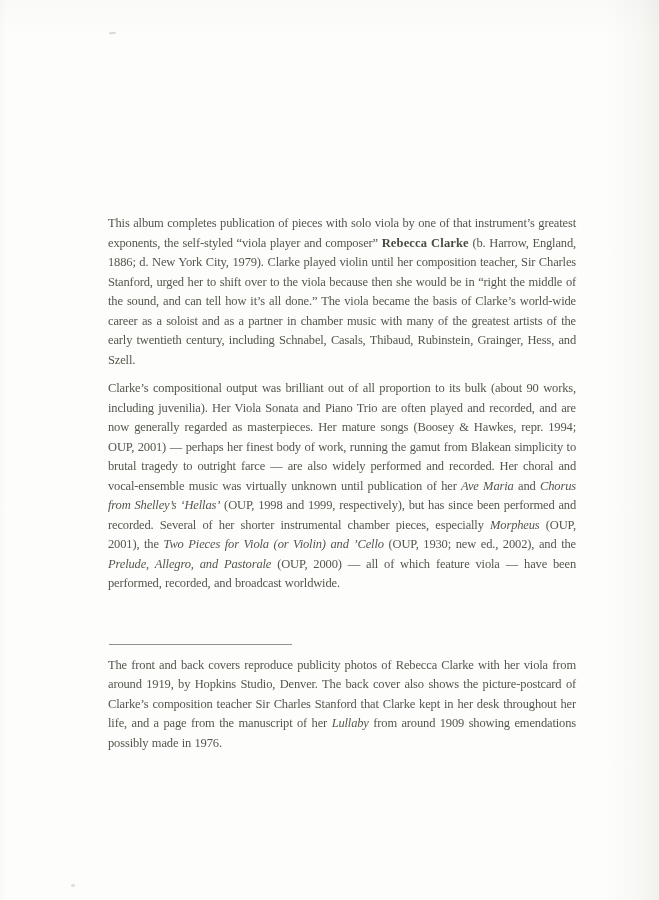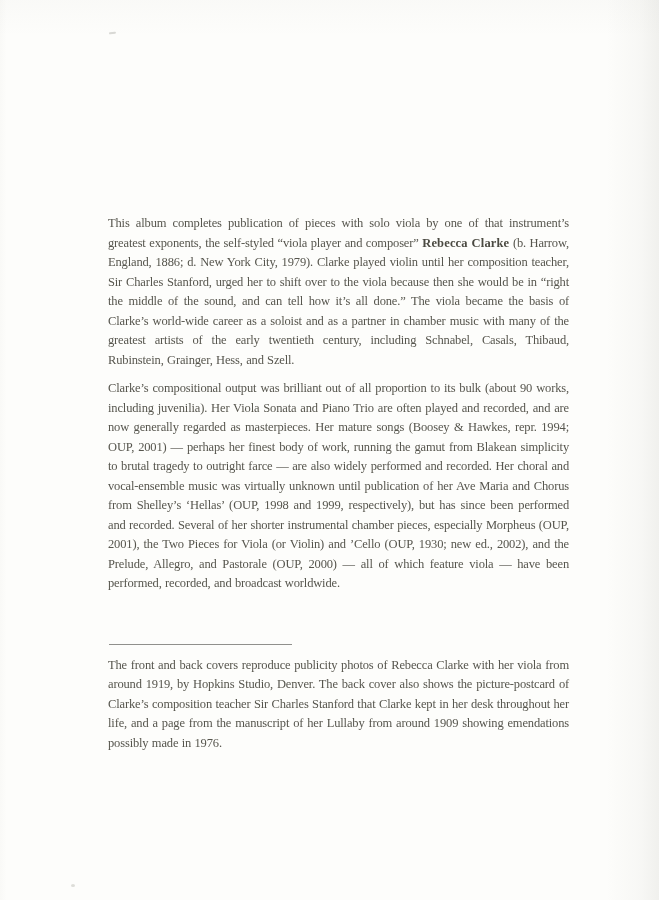--- a/index.html
+++ b/index.html
@@ -24,36 +24,37 @@
       linear-gradient(to bottom, rgba(140,140,130,0.03) 0%, rgba(255,255,255,0) 4%),
       linear-gradient(to left, rgba(255,255,255,0) 99%, rgba(160,160,150,0.04) 100%);
   }
   .text-column {
     position: absolute;
     left: 108px;
     top: 214px;
     width: 468px;
   }
   .para {
-    margin: 0 7px 9px 0;
+    margin: 0 0 9px 0;
     font-size: 12.5px;
     line-height: 19.5px;
     letter-spacing: -0.15px;
     word-spacing: 0.4px;
     color: var(--ink, #56554d);
     text-align: justify;
     hyphens: none;
   }
   .para:last-child { margin-bottom: 0; }
   .seg-bold {
     font-weight: bold;
     color: #4b4a42;
     letter-spacing: 0.15px;
   }
   .seg-italic {
+    font-style: italic;
   }
   .footnote-rule {
     border: none;
     border-top: 1.5px solid var(--rule, #90908c);
     width: 183px;
     margin: 50px 0 11px 1px;
   }
   .speck-top {
     position: absolute;
     left: 109px;

